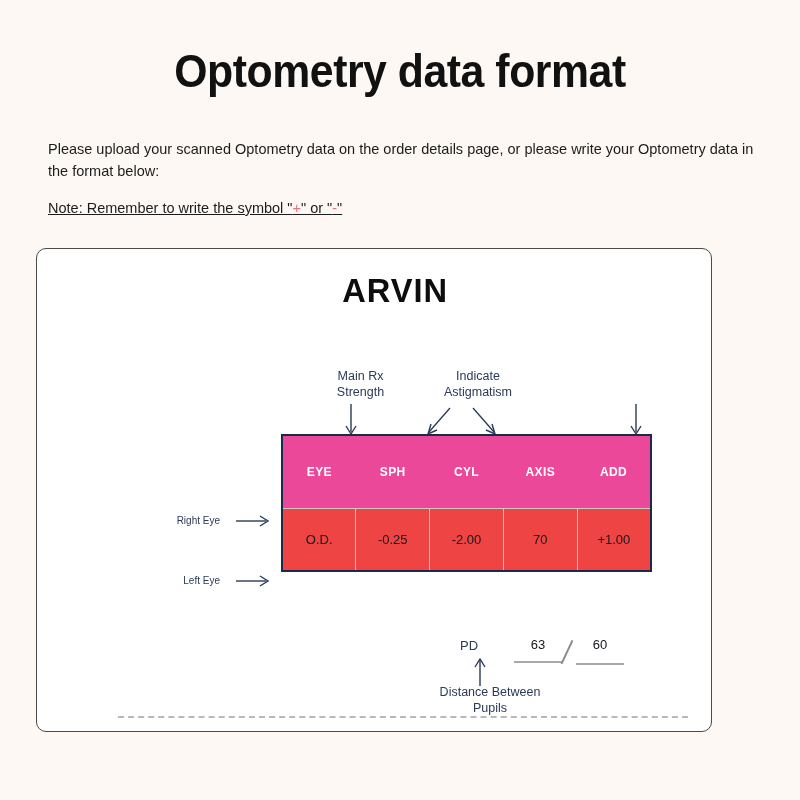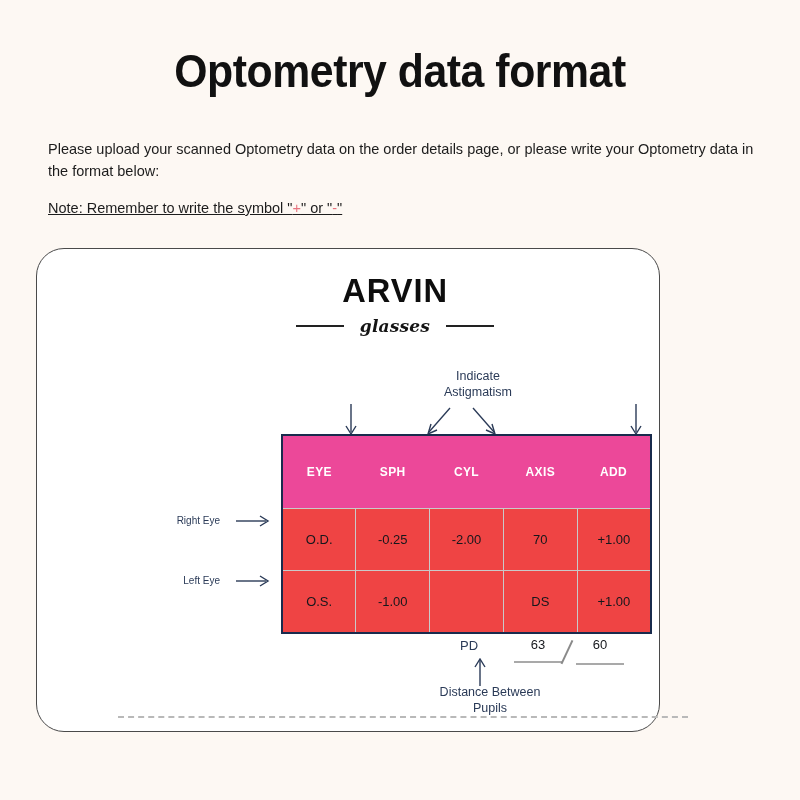--- a/index.html
+++ b/index.html
@@ -53,25 +53,25 @@
   .sym {
     color: #e8737f;
     font-weight: 500;
   }
 
   
   .card {
     position: absolute;
     left: 36px;
     top: 248px;
-    width: 624px;
+    width: 676px;
     height: 484px;
     background: #ffffff;
     border: 1.4px solid #4a4a4a;
-    border-radius: 28px;
+    border-radius: 10px;
     box-sizing: border-box;
   }
 
   
   .logo-wrap {
     position: absolute;
     left: 0;
     top: 22px;
     width: 716px;
     text-align: center;
@@ -245,27 +245,24 @@
 </div>
 
 <div class="note-line">
   <span>Note: Remember to write the symbol "</span><span class="sym">+</span><span>" or "</span><span class="sym">-</span><span>"</span>
 </div>
 
 <div class="card">
 
   <div class="logo-wrap">
     <div class="logo-mark">ARVIN</div>
-    <div class="logo-sub-row">
-      <span class="logo-rule"></span>
-      <span class="logo-script">glasses</span>
-      <span class="logo-rule"></span>
-    </div>
   </div>
 
+  <div class="callout callout-main">Main Rx
+Strength</div>
   <div class="callout callout-astig">Indicate
 Astigmatism</div>
 
   <svg class="arrow-svg arrow-main" width="18" height="34" viewBox="0 0 18 34">
     <line x1="9" y1="0" x2="9" y2="28" stroke="#2a3a57" stroke-width="1.4"></line>
     <polyline points="4,22 9,30 14,22" fill="none" stroke="#2a3a57" stroke-width="1.4"></polyline>
   </svg>
   <svg class="arrow-svg arrow-astig-l" width="30" height="32" viewBox="0 0 30 32">
     <line x1="26" y1="2" x2="5" y2="26" stroke="#2a3a57" stroke-width="1.4"></line>
     <polyline points="13,24 4,28 7,18" fill="none" stroke="#2a3a57" stroke-width="1.4"></polyline>
@@ -303,27 +300,20 @@
     </tr>
   </thead>
   <tbody>
     <tr>
       <td>O.D.</td>
       <td>-0.25</td>
       <td>-2.00</td>
       <td>70</td>
       <td>+1.00</td>
     </tr>
-    <tr>
-      <td>O.S.</td>
-      <td>-1.00</td>
-      <td></td>
-      <td>DS</td>
-      <td>+1.00</td>
-    </tr>
   </tbody>
 </table>
 
 <div class="pd-label">PD</div>
 <svg class="pd-arrow-up" width="18" height="28" viewBox="0 0 18 28">
   <line x1="9" y1="28" x2="9" y2="2" stroke="#2a3a57" stroke-width="1.4"></line>
   <polyline points="4,9 9,1 14,9" fill="none" stroke="#2a3a57" stroke-width="1.4"></polyline>
 </svg>
 <div class="pd-caption">Distance Between
 Pupils</div>

